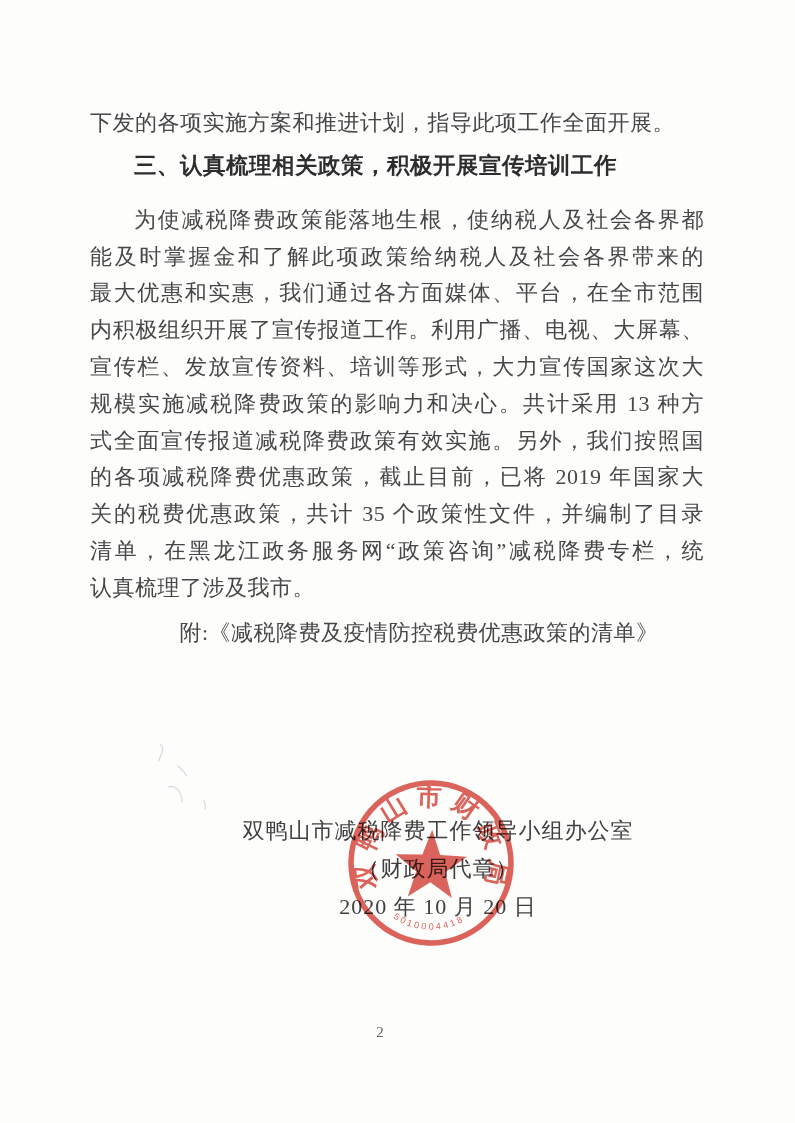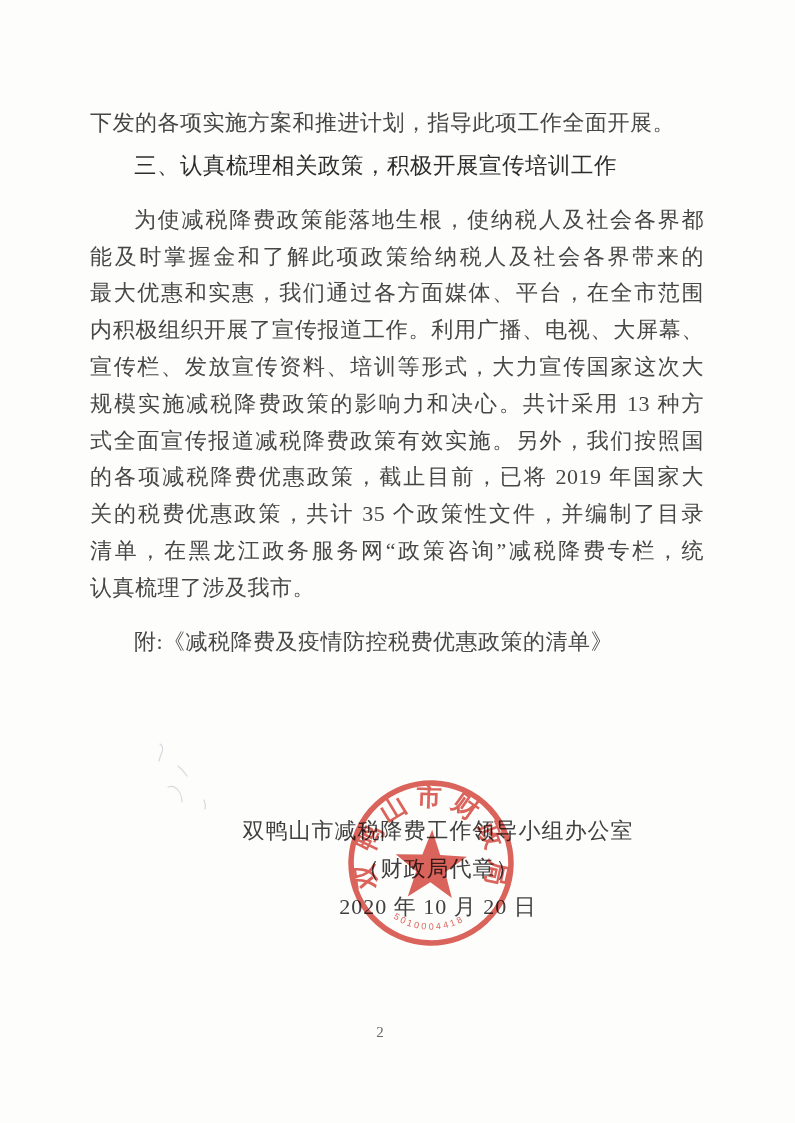--- a/index.html
+++ b/index.html
@@ -12,26 +12,26 @@
   
   .doc-text{
     position:absolute;left:90px;top:105px;width:614px;
     font-size:22px;color:#474747;letter-spacing:0.5px;
   }
   .line{line-height:36.8px;height:36.8px;overflow:hidden;}
   .fill{text-align:justify;text-align-last:justify;}
   .indent{text-indent:44px;}
   .heading{
     font-family:"Liberation Sans","DejaVu Sans",sans-serif;
-    font-weight:400;color:#2d2d2d;
+    font-weight:700;color:#2d2d2d;
     line-height:48px;height:48px;text-indent:44px;font-size:22.5px;
     letter-spacing:0.5px;
   }
   .para{margin-top:12px;}
-  .attachment{margin-top:17px;}
+  .attachment{margin-top:8px;text-align:center;}
   
   .signature{
     position:absolute;left:238px;top:812px;width:400px;
     text-align:center;font-size:22px;line-height:38px;color:#404040;
     letter-spacing:1px;
   }
   
   .seal{
     position:absolute;left:346px;top:778px;width:170px;height:170px;
     mix-blend-mode:multiply;opacity:0.85;transform:rotate(2deg);

